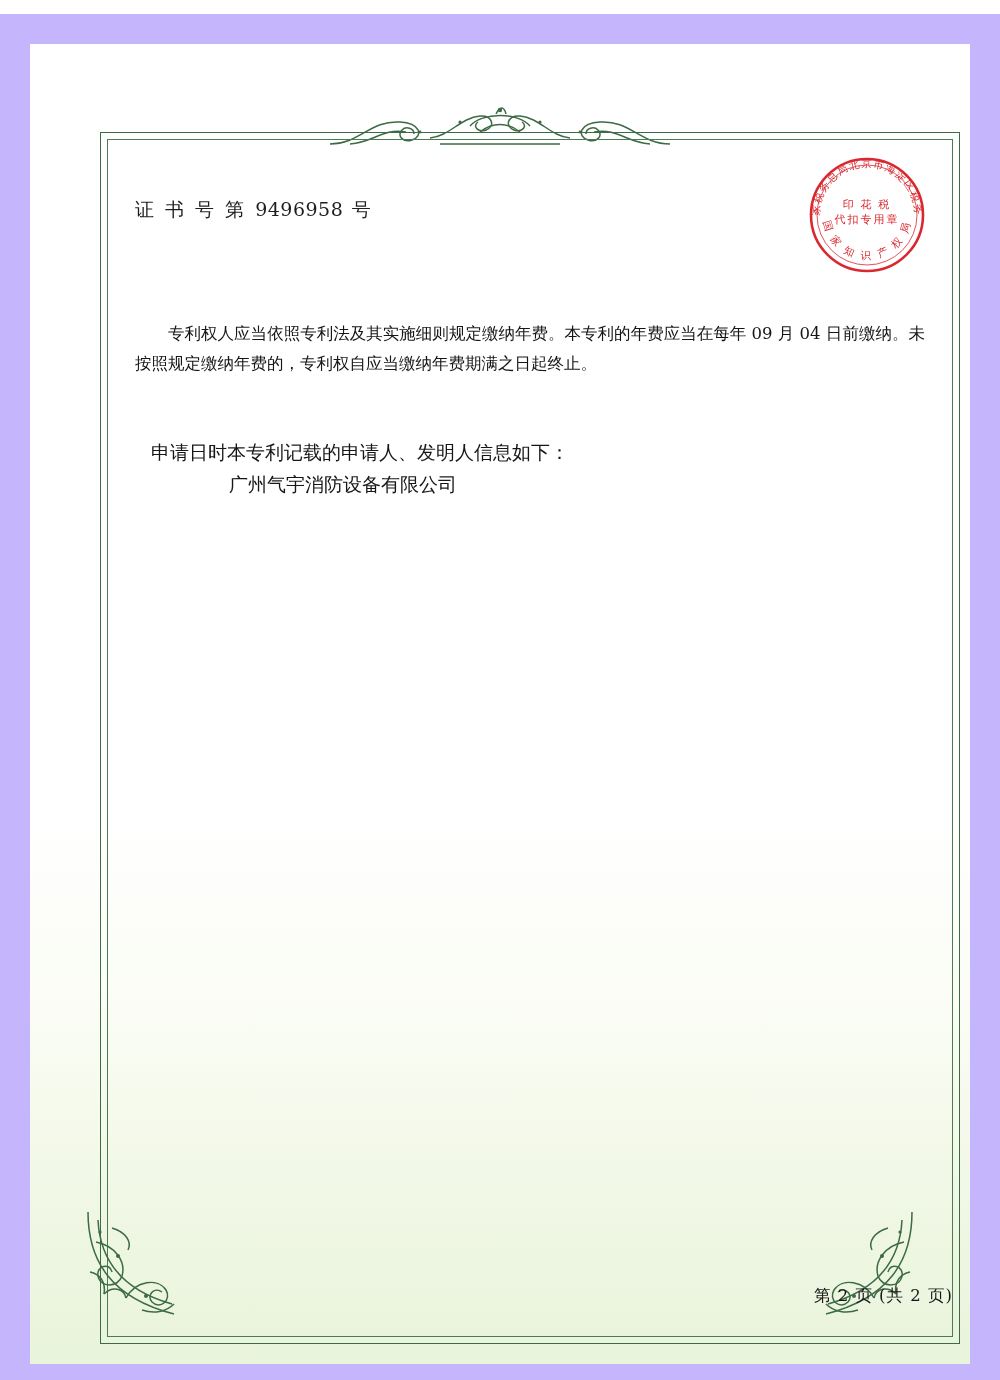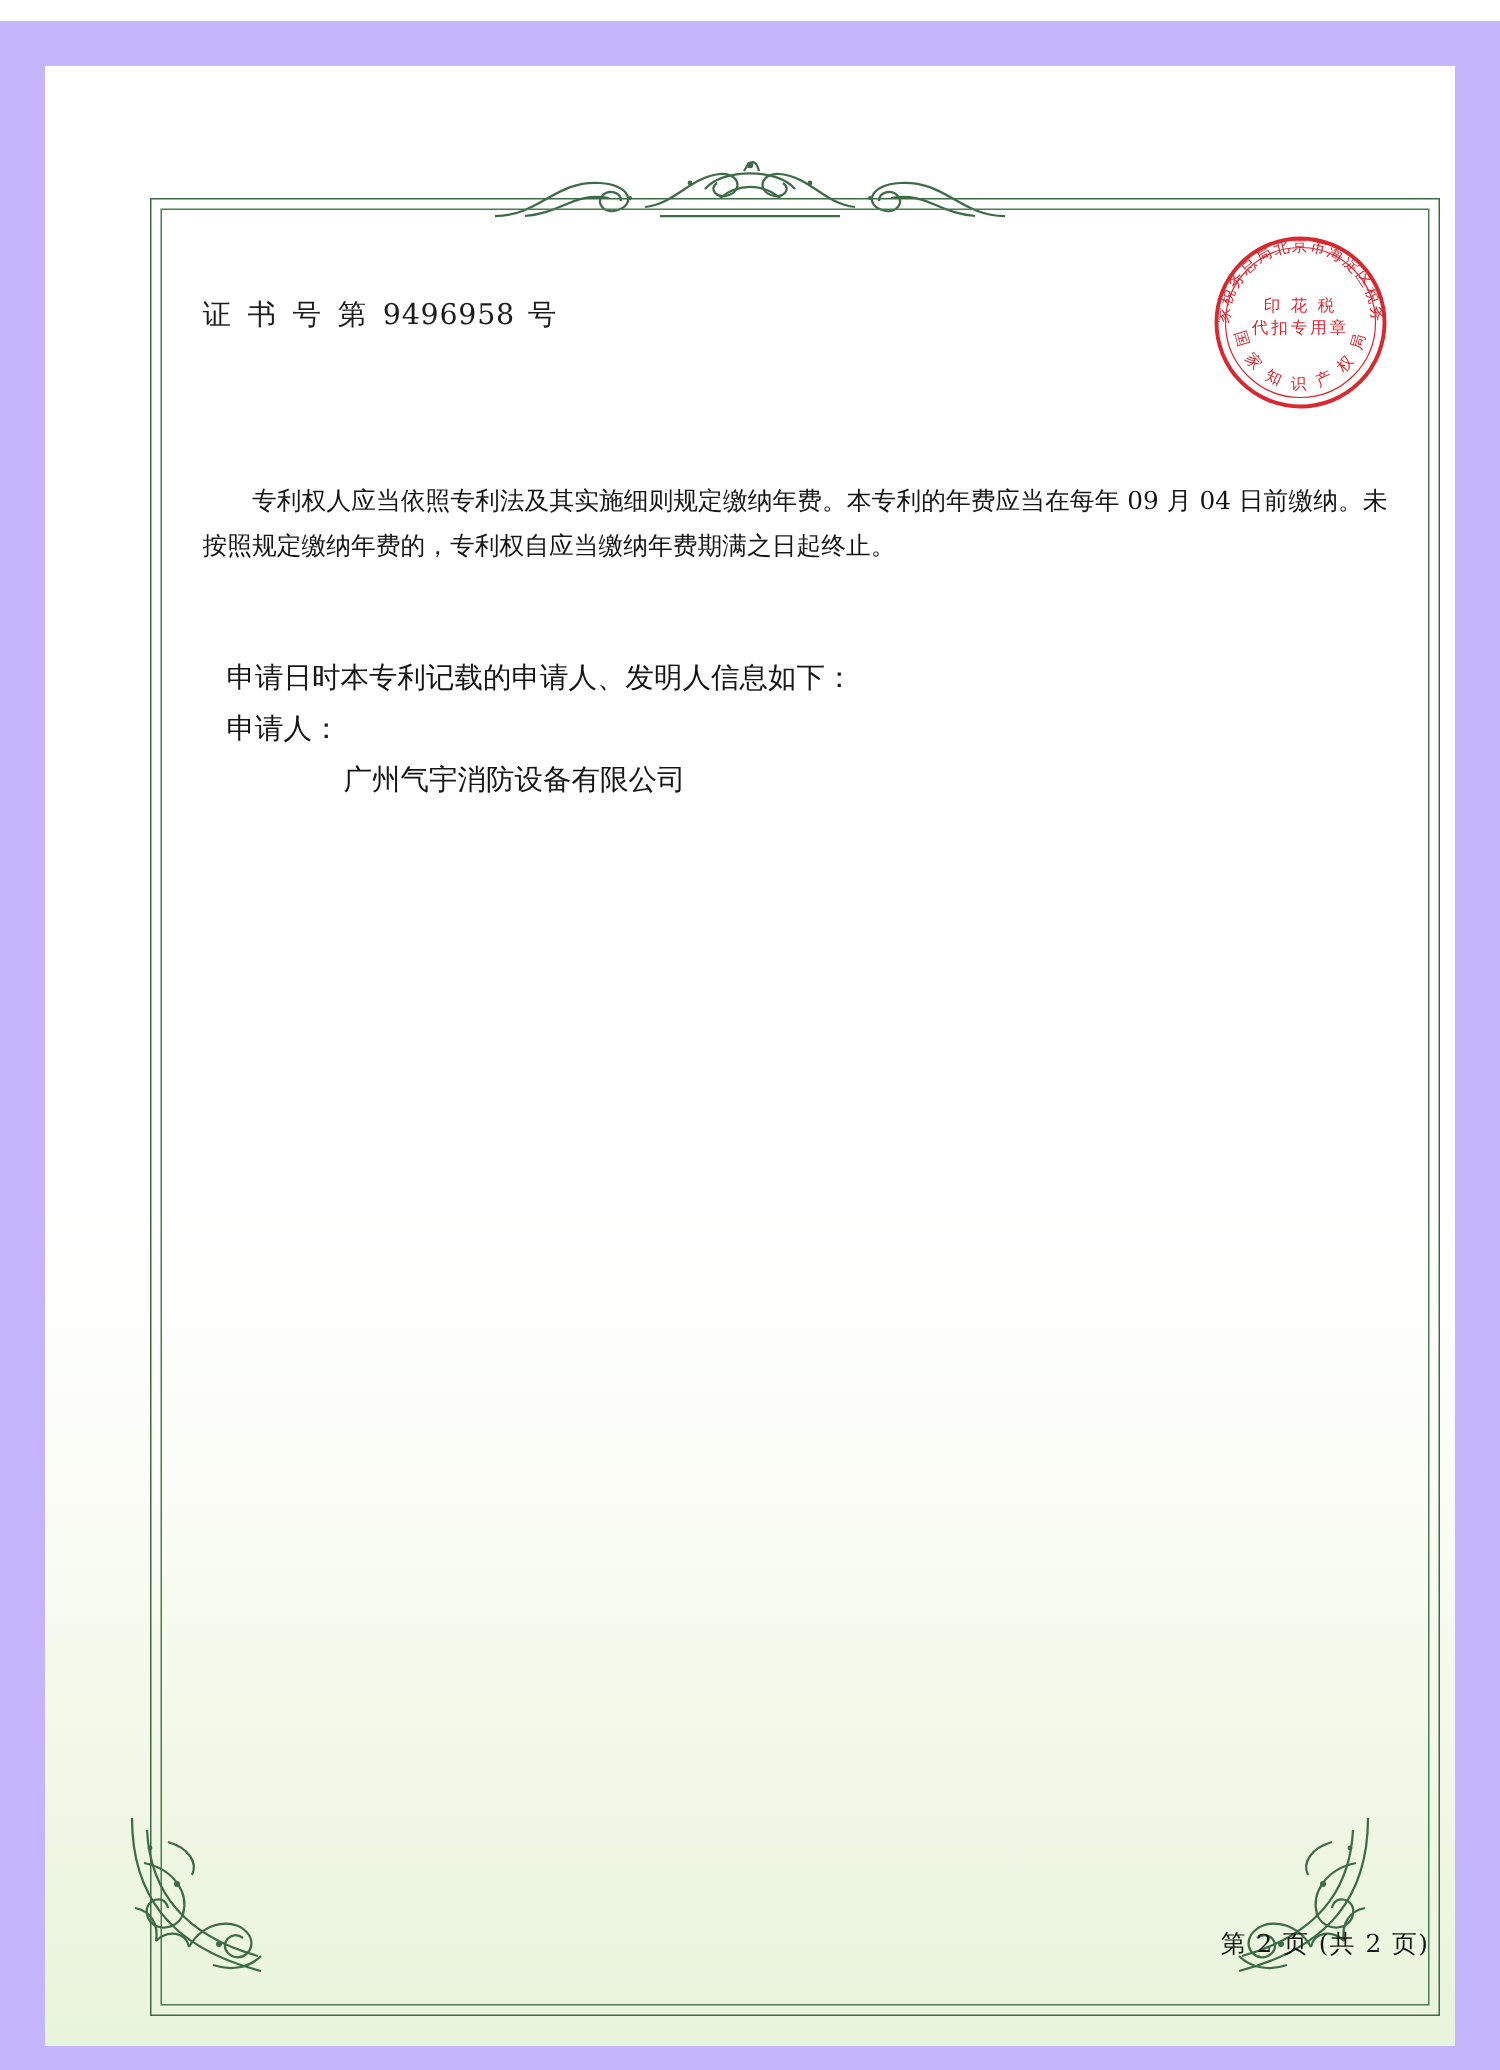--- a/index.html
+++ b/index.html
@@ -111,21 +111,21 @@
   .seal-text-center {
     position: absolute;
     left: 0;
     top: 44px;
     width: 124px;
     text-align: center;
     color: #d9282f;
     font-size: 11px;
     line-height: 15px;
     letter-spacing: 2px;
-    font-family: Liberation Sans, sans-serif;
+    font-family: Liberation Serif, serif;
   }
 
   .para {
     position: absolute;
     left: 28px;
     top: 180px;
     width: 790px;
     font-size: 16.5px;
     line-height: 30px;
     color: #161616;
@@ -140,20 +140,21 @@
     width: 770px;
     font-size: 19px;
     line-height: 34px;
     color: #161616;
     font-family: "DejaVu Serif", "Liberation Serif", serif;
   }
   .label-line { display: block; }
   .value-line {
     display: block;
     padding-left: 78px;
+    font-family: Liberation Mono, monospace;
   }
   .spacer-block { height: 96px; }
   .footer {
     position: absolute;
     left: 0;
     bottom: 30px;
     width: 846px;
     text-align: right;
     font-size: 16.5px;
     color: #161616;
@@ -260,21 +261,20 @@
         <div class="seal-text-center">
           <div>印 花 税</div>
           <div>代扣专用章</div>
         </div>
       </div>
 
       <div class="para">专利权人应当依照专利法及其实施细则规定缴纳年费。本专利的年费应当在每年 09 月 04 日前缴纳。未按照规定缴纳年费的，专利权自应当缴纳年费期满之日起终止。</div>
 
       <div class="block-info">
         <span class="label-line">申请日时本专利记载的申请人、发明人信息如下：</span>
-        <span class="label-line">申请人：</span>
         <span class="value-line">广州气宇消防设备有限公司</span>
         <div class="spacer-block"></div>
       </div>
 
       <div class="footer">第 2 页 (共 2 页)</div>
 
     </div>
   </div>
 </div>
 

